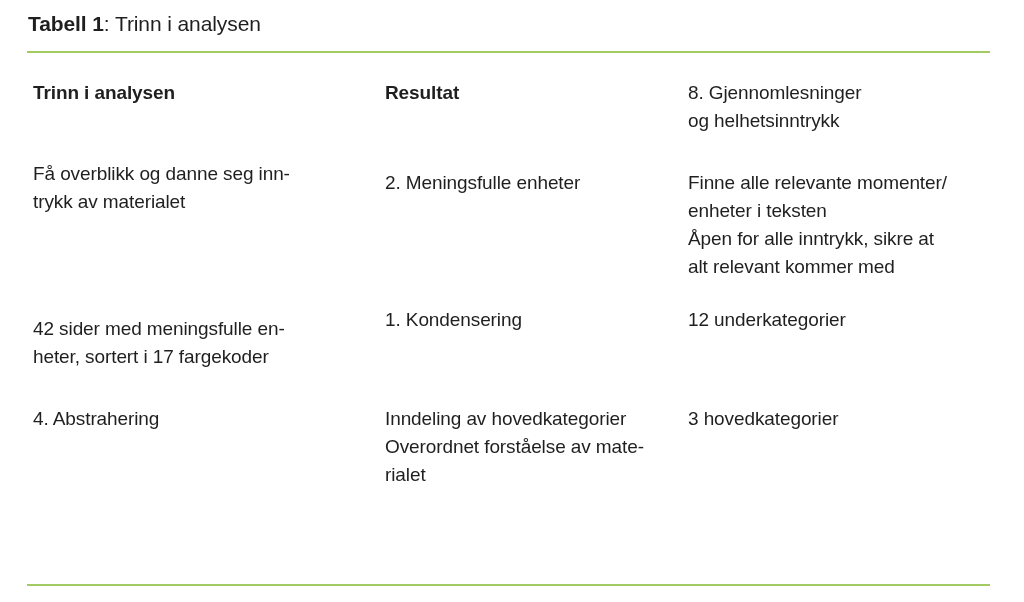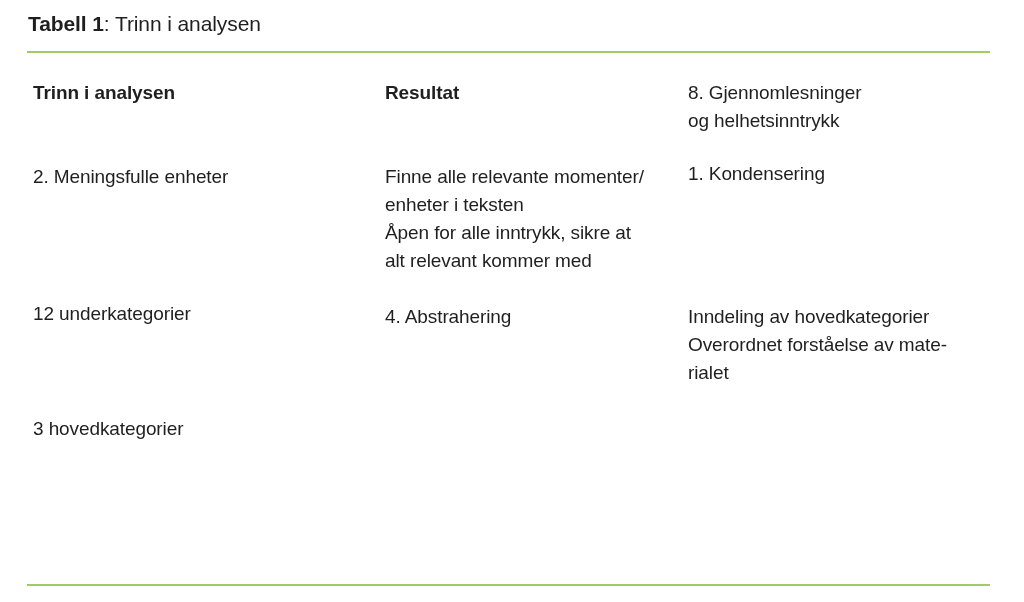--- a/index.html
+++ b/index.html
@@ -51,46 +51,50 @@
     font-size: 19px;
     line-height: 28px;
     letter-spacing: -0.1px;
     white-space: pre-line;
     padding-left: 6px;
     box-sizing: border-box;
   }
   .header-cell {
     font-weight: bold;
   }
-  .row-gap-lg { margin-top: 3px; }
+  .row-gap-lg { margin-top: 9px; }
 </style>
 </head>
 <body>
 
 <div class="page">
 
   <div class="caption">
     <span class="bold">Tabell 1</span><span>: Trinn i analysen</span>
   </div>
 
   <div class="rule rule-top"></div>
 
   <div class="grid">
 
     <div class="cell header-cell">Trinn i analysen</div>
     <div class="cell header-cell">Resultat</div>
 
     <div class="cell">8. Gjennomlesninger
 og helhetsinntrykk</div>
+    <div class="cell">Få overblikk og danne seg inn-
+trykk av materialet</div>
 
     <div class="cell row-gap-lg">2. Meningsfulle enheter</div>
     <div class="cell row-gap-lg">Finne alle relevante momenter/
 enheter i teksten
 Åpen for alle inntrykk, sikre at
 alt relevant kommer med</div>
+    <div class="cell row-gap-lg">42 sider med meningsfulle en-
+heter, sortert i 17 fargekoder</div>
 
     <div class="cell">1. Kondensering</div>
     <div class="cell">12 underkategorier</div>
 
     <div class="cell row-gap-lg">4. Abstrahering</div>
     <div class="cell row-gap-lg">Inndeling av hovedkategorier
 Overordnet forståelse av mate-
 rialet</div>
     <div class="cell row-gap-lg">3 hovedkategorier</div>
 

